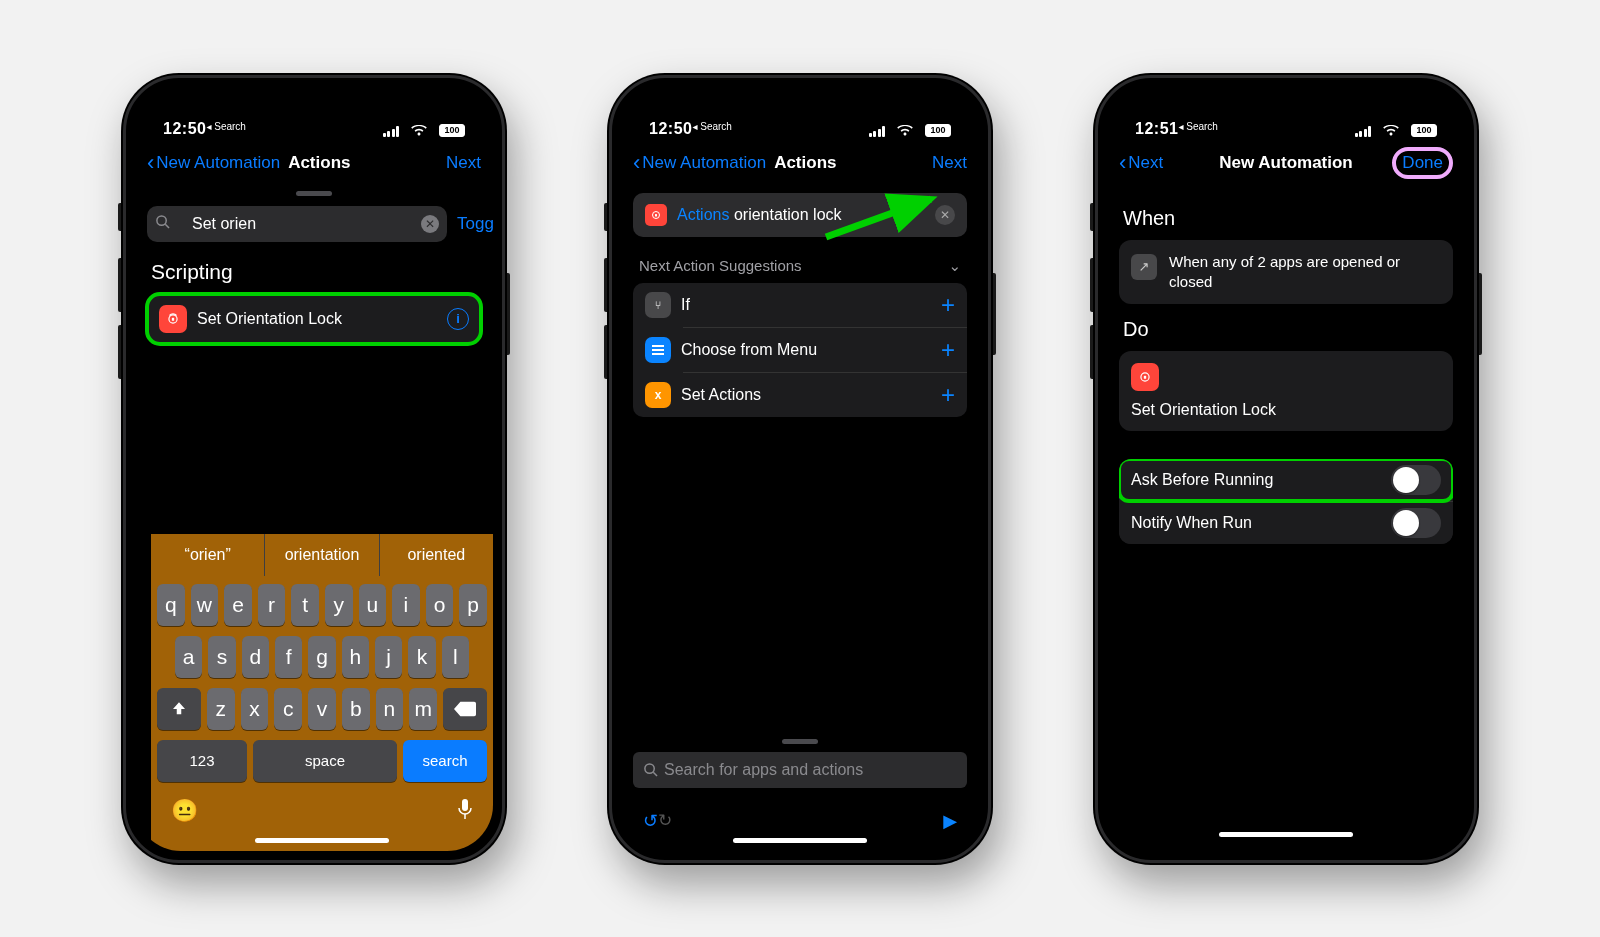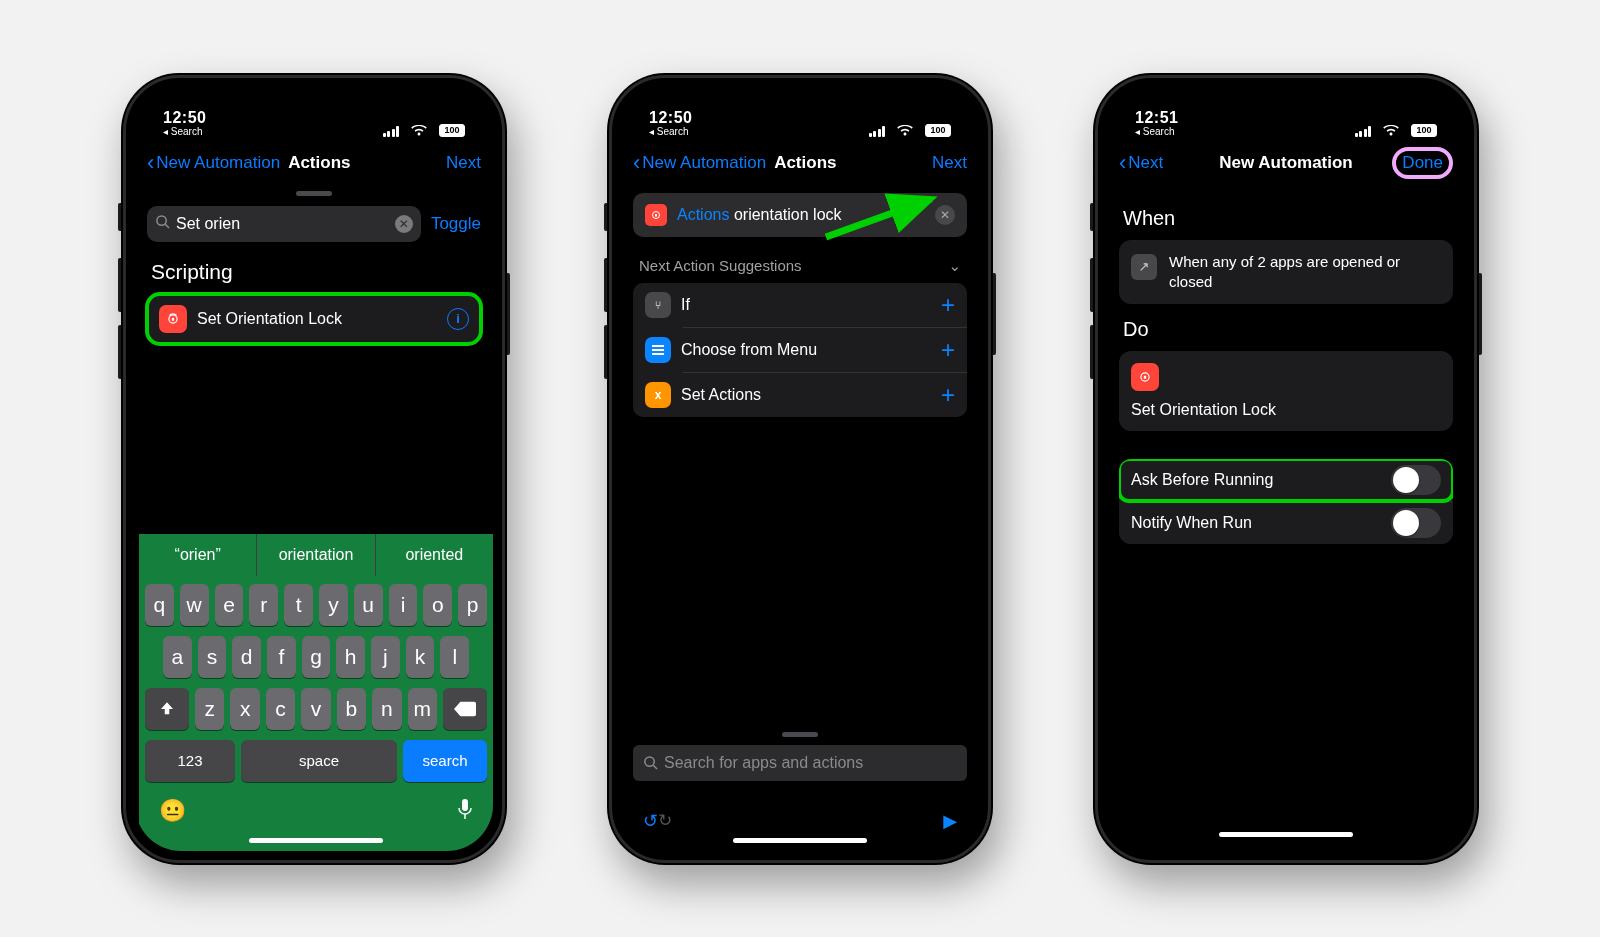--- a/index.html
+++ b/index.html
@@ -6,21 +6,21 @@
     body{background:#f2f2f2;width:1600px;height:937px;display:flex;justify-content:center;align-items:center;gap:100px}
     .device{width:386px;height:792px;background:#000;border-radius:58px;position:relative;box-shadow:8px 20px 40px rgba(0,0,0,.35)}
     .device::before{content:"";position:absolute;inset:2px;border:3px solid #2a2a2c;border-radius:56px;pointer-events:none}
     .screen{position:absolute;inset:14px;background:#000;border-radius:46px;overflow:hidden;color:#fff;display:flex;flex-direction:column}
     .island{position:absolute;left:50%;top:8px;transform:translateX(-50%);width:120px;height:32px;background:#000;border-radius:20px;z-index:20}
     .btn-left{position:absolute;left:-3px;width:3px;background:#1a1a1a;border-radius:2px 0 0 2px}
     .btn-right{position:absolute;right:-3px;width:3px;background:#1a1a1a;border-radius:0 2px 2px 0}
 
     
     .statusbar{height:54px;display:flex;justify-content:space-between;align-items:flex-end;padding:0 28px 4px;position:relative;z-index:10}
-    .sb-left{display:flex;flex-direction:column;align-items:flex-start;line-height:1}
+    .sb-left{display:flex;flex-direction:row;align-items:flex-start;line-height:1}
     .sb-time{font-size:16px;font-weight:600;letter-spacing:.5px}
     .sb-back{font-size:10px;color:#fff;margin-top:1px}
     .sb-right{display:flex;align-items:flex-end;gap:12px}
     .cellular{display:flex;gap:1.5px;align-items:flex-end;height:11px}
     .cellular i{width:3px;background:#fff;border-radius:1px}
     .cellular i:nth-child(1){height:4px}.cellular i:nth-child(2){height:6px}.cellular i:nth-child(3){height:8px}.cellular i:nth-child(4){height:11px}
     .wifi{width:16px;height:12px}
     .battery-box{display:flex;align-items:center}
     .battery{width:26px;height:13px;border:1px solid #fff;border-radius:3px;display:flex;align-items:center;justify-content:center;font-size:9px;font-weight:700;color:#000;background:#fff}
 
@@ -29,21 +29,21 @@
     .nav-left{display:flex;align-items:center;gap:0;color:#0a7cff;font-size:17px}
     .nav-left .chevron{font-size:22px;margin-right:2px}
     .nav-title{font-size:17px;font-weight:600;color:#fff}
     .nav-right{color:#0a7cff;font-size:17px}
 
     .content{flex:1;padding:0 12px;overflow:hidden;position:relative}
 
     
     .sheet-handle{width:36px;height:5px;background:#4a4a4e;border-radius:3px;margin:6px auto 10px}
     .search-row{display:flex;align-items:center;gap:10px;margin-bottom:18px}
-    .search-field{flex:1;height:36px;background:#2c2c2e;border-radius:10px;display:flex;align-items:center;padding:0 8px;gap:6px}
+    .search-field{flex:1;height:36px;background:#2c2c2e;border-radius:10px;display:flex;align-items:center;padding:0 8px;gap:22px}
     .search-field input{flex:1;background:none;border:none;outline:none;color:#fff;font-size:16px}
     .search-field .mag{color:#8a8a8e}
     .search-field .clear{width:18px;height:18px;background:#7a7a7e;border-radius:50%;color:#2c2c2e;display:flex;align-items:center;justify-content:center;font-size:12px}
     .cancel{color:#0a7cff;font-size:17px}
 
     .section-header{font-size:21px;font-weight:400;margin:12px 0 10px 4px}
 
     .list-item{display:flex;align-items:center;height:50px;background:#1c1c1e;border-radius:10px;padding:0 12px;gap:10px;position:relative}
     .app-icon{width:28px;height:28px;border-radius:7px;display:flex;align-items:center;justify-content:center;font-size:14px;color:#fff}
     .app-icon.red{background:#ff453a}
@@ -51,21 +51,21 @@
     .app-icon.blue{background:#0a84ff}
     .app-icon.orange{background:#ff9500}
     .list-item .label{flex:1;font-size:16px}
     .info-i{width:22px;height:22px;border:1.8px solid #0a7cff;border-radius:50%;color:#0a7cff;display:flex;align-items:center;justify-content:center;font-size:13px;font-weight:600}
     .plus{color:#0a84ff;font-size:24px;font-weight:300}
 
     .hl{outline:4px solid #00d000;outline-offset:-2px;border-radius:13px}
     .hl-oval{border:4px solid #f0abfc;border-radius:999px;padding:2px 6px}
 
     
-    .keyboard{position:absolute;bottom:0;left:4px;right:0;background:#15803d;color:#fff}
+    .keyboard{position:absolute;bottom:0;left:16px;right:0;background:#a16207;color:#fff}
     .kb-preds{display:flex;height:42px}
     .kb-preds div{flex:1;display:flex;align-items:center;justify-content:center;font-size:16px;border-right:1px solid #3e3e40}
     .kb-preds div:last-child{border:none}
     .kb-row{display:flex;gap:6px;padding:0 6px;margin-bottom:10px}
     .key{flex:1;height:42px;background:#6b6b6f;border-radius:6px;display:flex;align-items:center;justify-content:center;font-size:21px;box-shadow:0 1px 0 rgba(0,0,0,.5)}
     .key.dark{background:#464649}
     .key.shift{flex:0 0 44px}
     .key.del{flex:0 0 44px}
     .key.numkey{flex:0 0 90px;font-size:15px}
     .key.space{flex:1;font-size:15px}
@@ -78,21 +78,21 @@
     .toggle-link{color:#0a84ff}
     .card-text{flex:1;font-size:16px}
     .card-x{width:20px;height:20px;background:#48484a;border-radius:50%;display:flex;align-items:center;justify-content:center;font-size:12px;color:#aaa}
 
     .sug-header{display:flex;justify-content:space-between;align-items:center;color:#a0a0a5;font-size:15px;padding:4px 6px 8px}
     .sug-list{display:flex;flex-direction:column;background:#1c1c1e;border-radius:10px;overflow:hidden}
     .sug-list .list-item{background:transparent;border-radius:0;height:44px}
     .sug-list .sep{height:1px;background:#333;margin-left:50px}
 
     .bottom-bar{position:absolute;bottom:0;left:0;right:0;padding:0 12px 0}
-    .search-pill{height:36px;background:#2c2c2e;border-radius:6px;display:flex;align-items:center;padding:0 10px;gap:6px;color:#8a8a8e;font-size:16px;margin-bottom:23px}
+    .search-pill{height:36px;background:#2c2c2e;border-radius:6px;display:flex;align-items:center;padding:0 10px;gap:6px;color:#8a8a8e;font-size:16px;margin-bottom:16px}
     .tool-row{display:flex;justify-content:space-between;align-items:center;padding:6px 10px 2px}
     .tool-row .play{color:#0a84ff;font-size:18px}
     .undo-i{color:#0a7cff;font-size:18px}
     .clock-i{color:#555;font-size:17px}
 
     
     .card{background:#1c1c1e;border-radius:12px;padding:12px;margin-bottom:14px}
     .when-row{display:flex;gap:12px;align-items:flex-start}
     .when-icon{width:26px;height:26px;background:#48484a;border-radius:6px;display:flex;align-items:center;justify-content:center;font-size:13px;color:#ccc;margin-top:2px}
     .when-text{font-size:15px;line-height:1.35;color:#fff;flex:1}

